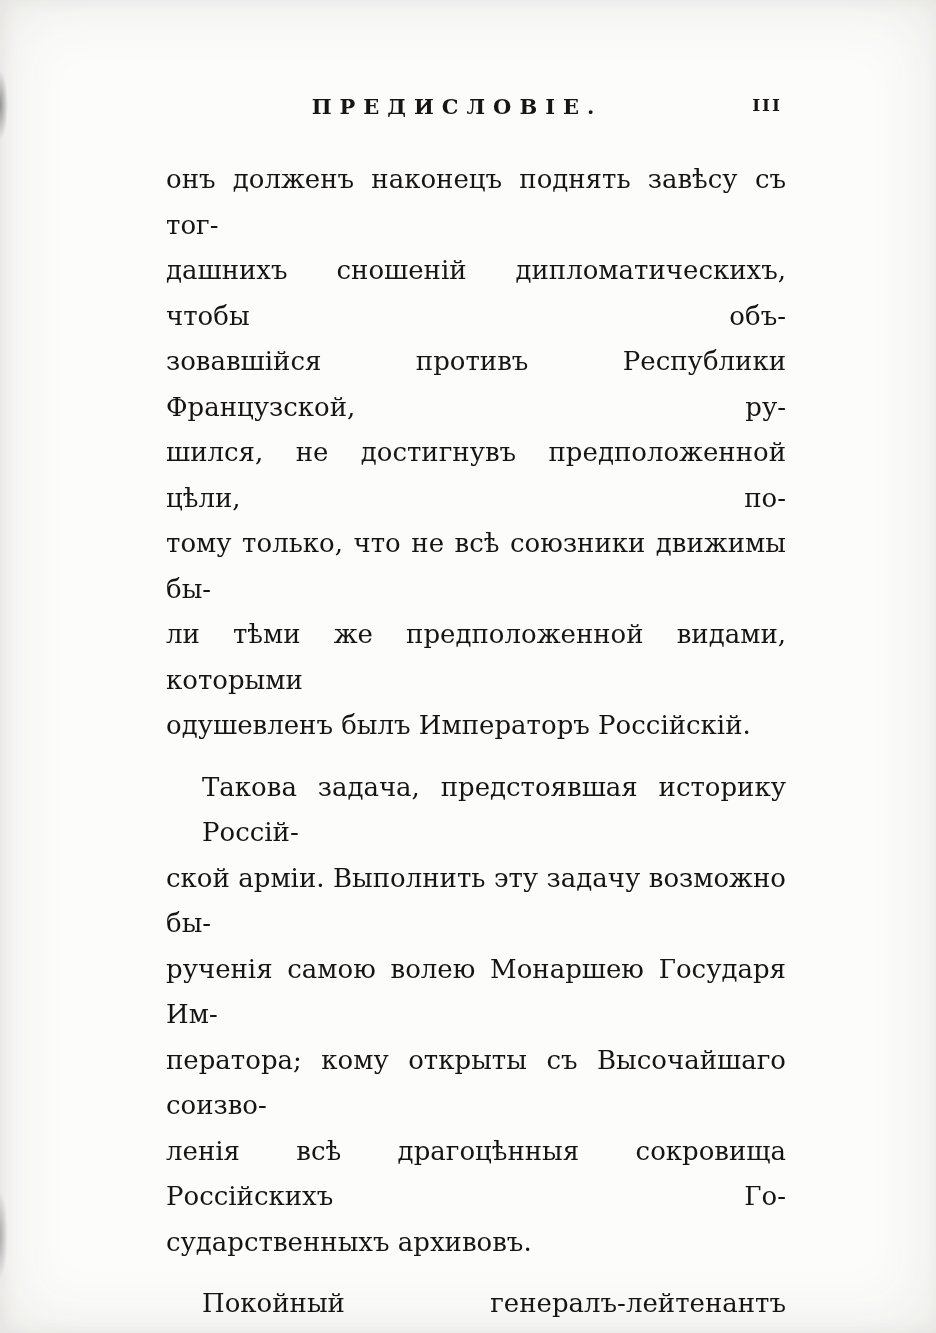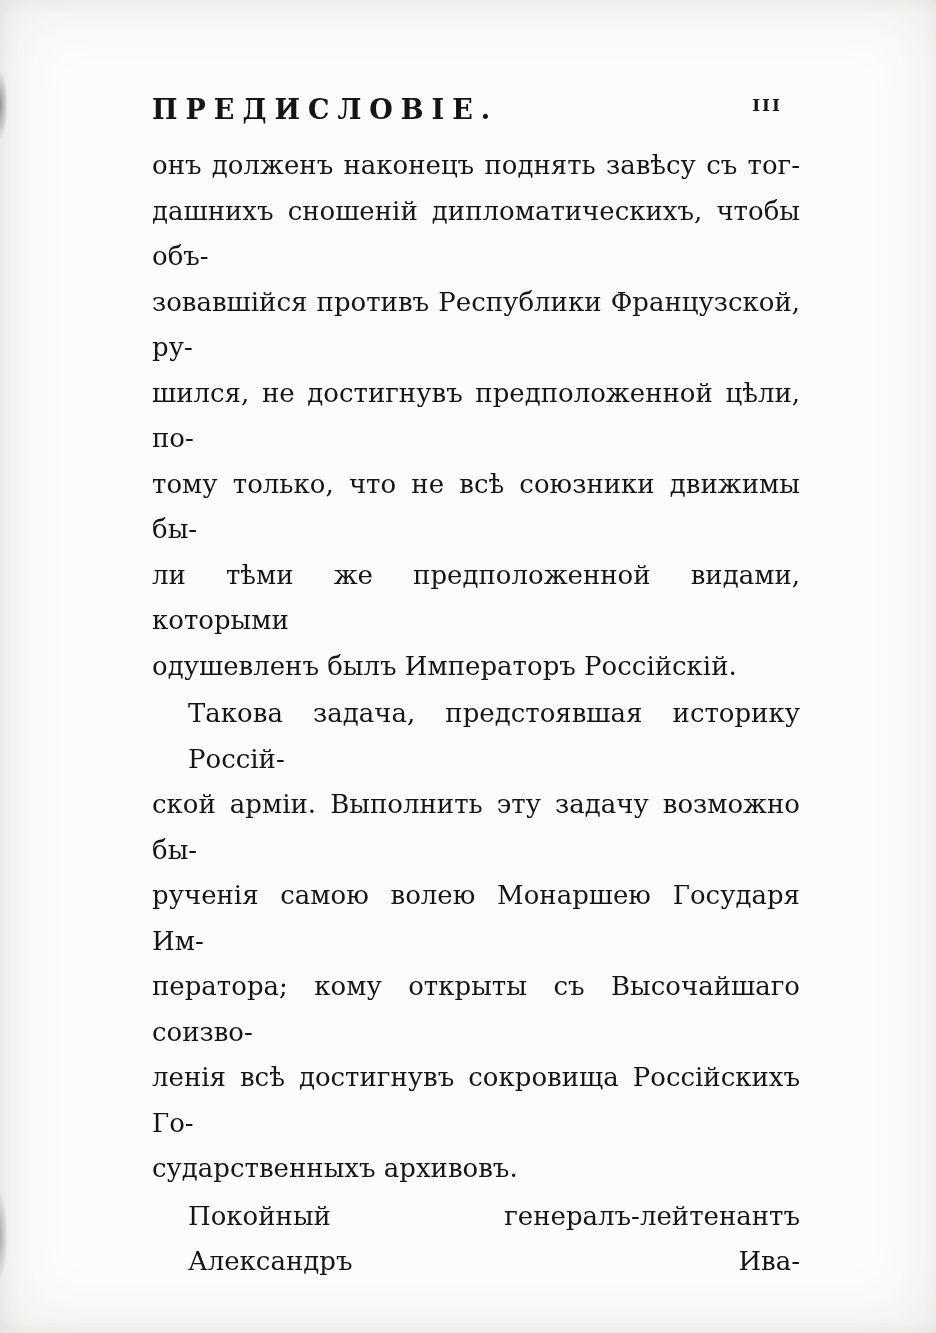--- a/index.html
+++ b/index.html
@@ -39,22 +39,22 @@
   .page-header {
     position: absolute;
     top: 94px;
     left: 152px;
     width: 650px;
     height: 30px;
   }
   .header-title {
     position: absolute;
     left: 0; right: 40px;
-    text-align: left;
-    font-size: 27px;
+    text-align: center;
+    font-size: 21px;
     font-weight: bold;
     letter-spacing: 8px;
     white-space: nowrap;
   }
   .page-number {
     position: absolute;
     right: 20px;
     top: 1px;
     font-size: 17px;
     font-weight: bold;
@@ -63,21 +63,21 @@
 
   .page-body {
     position: absolute;
     top: 141px;
     left: 150px;
     width: 652px;
     font-size: 26px;
     line-height: 45.5px;
     font-weight: 500;
   }
-  .paragraph { margin: 2px; }
+  .paragraph { margin: 16px; }
   .line {
     text-align: justify;
     text-align-last: justify;
   }
   .line.last-left {
     text-align: right;
     text-align-last: left;
   }
   .line.indent {
     padding-left: 36px;
@@ -100,20 +100,20 @@
         <div class="line">шился, не достигнувъ предположенной цѣли, по-</div>
         <div class="line">тому только, что не всѣ союзники движимы бы-</div>
         <div class="line">ли тѣми же предположенной видами, которыми</div>
         <div class="line last-left">одушевленъ былъ Императоръ Россійскій.</div>
       </div>
       <div class="paragraph">
         <div class="line indent">Такова задача, предстоявшая историку Россій-</div>
         <div class="line">ской арміи. Выполнить эту задачу возможно бы-</div>
         <div class="line">рученія самою волею Монаршею Государя Им-</div>
         <div class="line">ператора; кому открыты съ Высочайшаго соизво-</div>
-        <div class="line">ленія всѣ достигнувъ сокровища Россійскихъ Го-</div>
+        <div class="line">ленія всѣ драгоцѣнныя сокровища Россійскихъ Го-</div>
         <div class="line last-left">сударственныхъ архивовъ.</div>
       </div>
       <div class="paragraph">
         <div class="line indent">Покойный генералъ-лейтенантъ Александръ Ива-</div>
       </div>
     </div>
 </div>
 
 </body></html>

